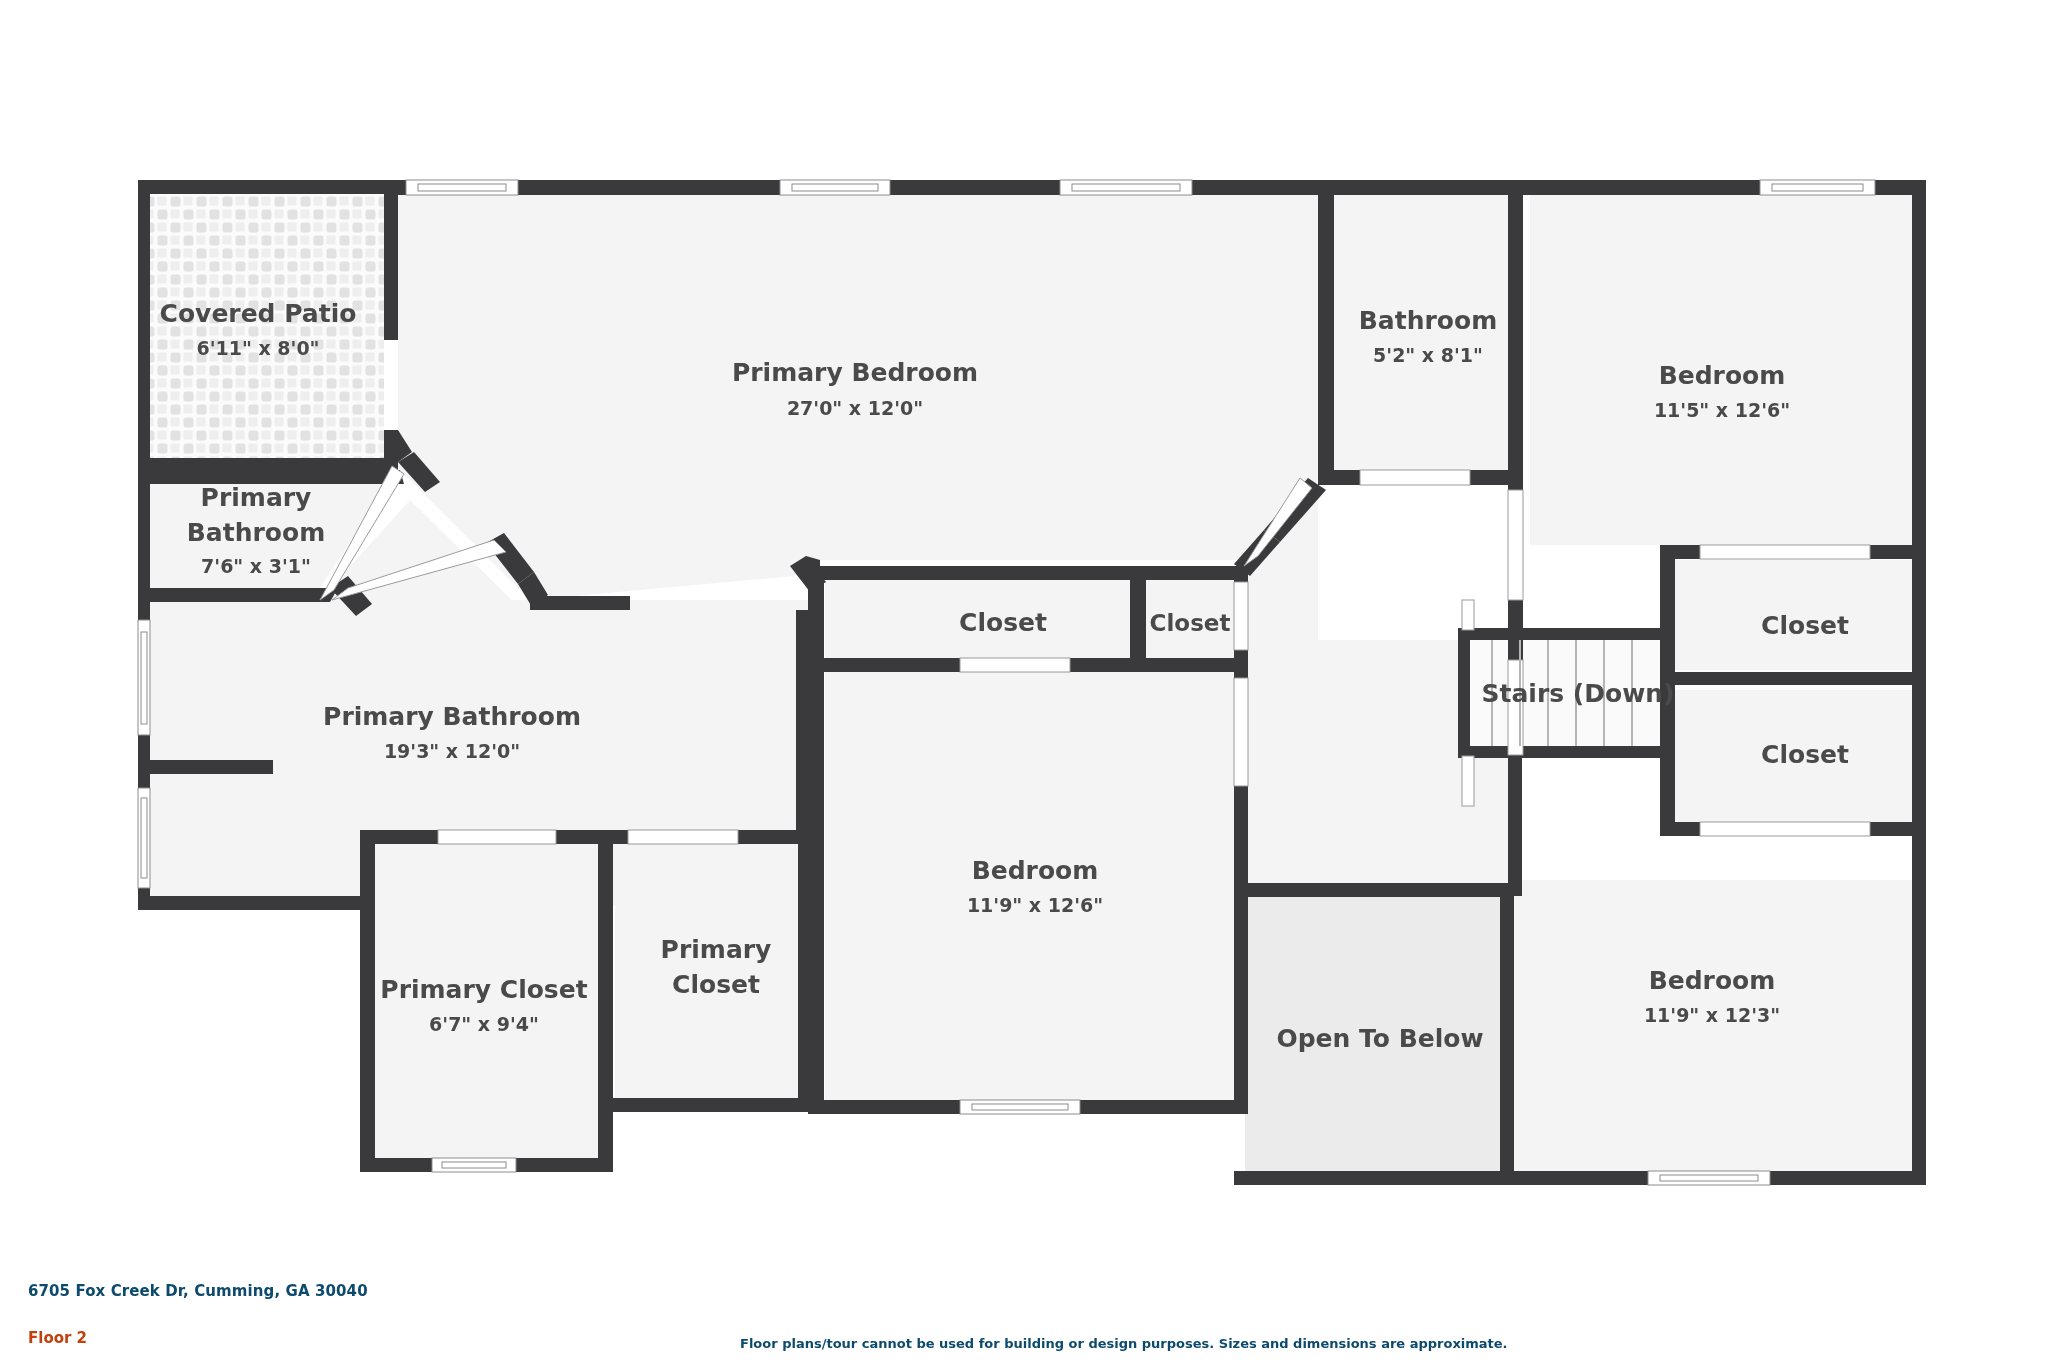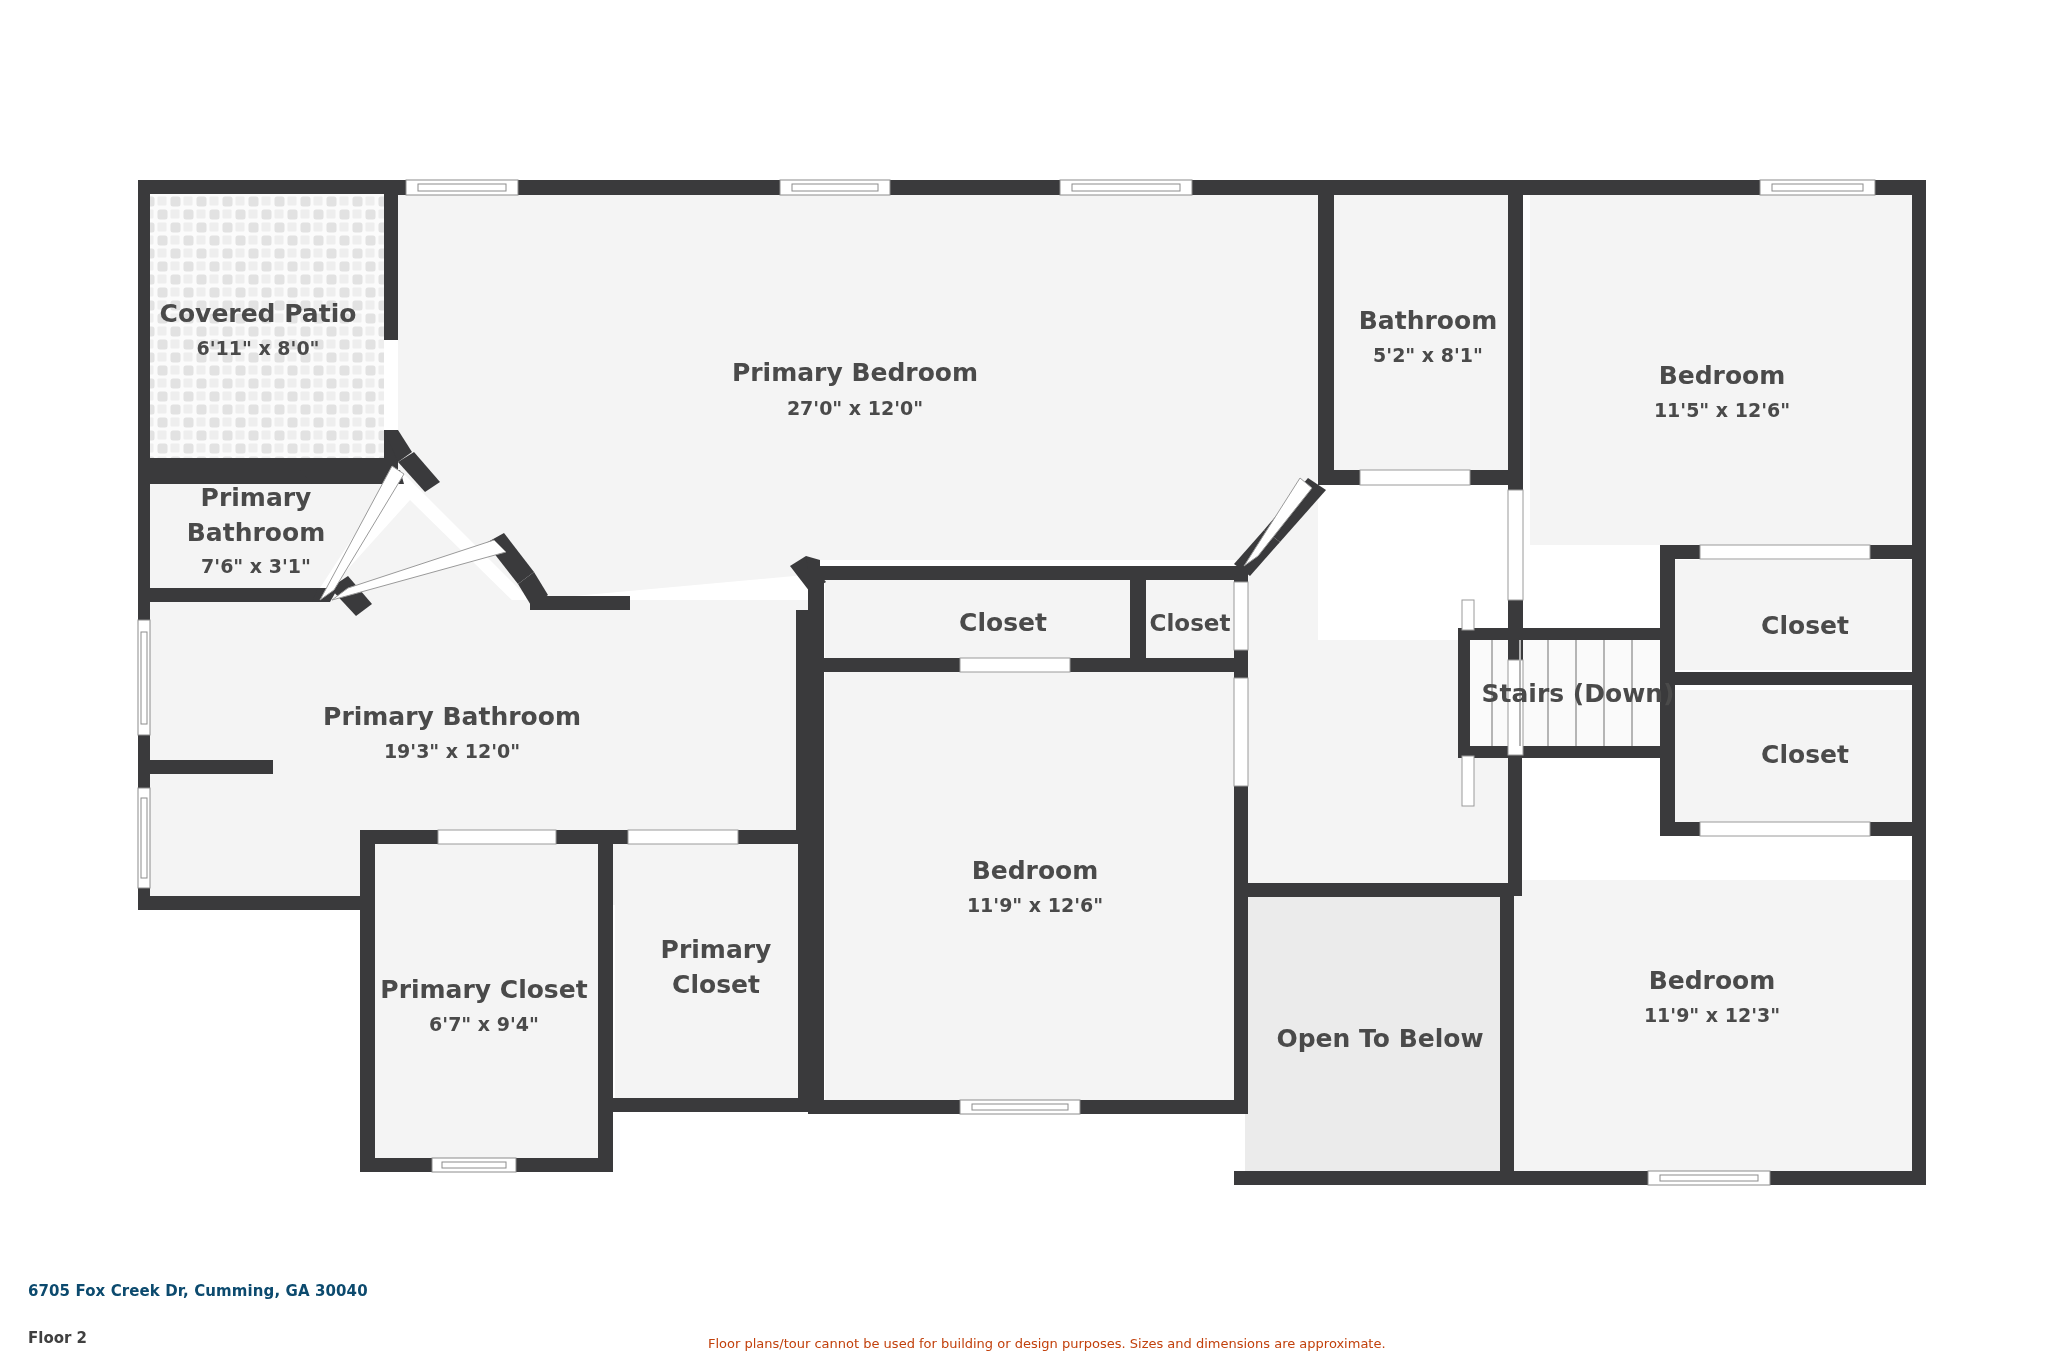--- a/index.html
+++ b/index.html
@@ -20,27 +20,27 @@
     font-weight:700;font-size:19px;fill:#4a4a4a;text-anchor:middle;
   }
   .footer-addr{
     position:absolute;left:28px;top:1282px;
     font-size:15px;font-weight:700;color:#0c4a6e;
     font-family:"DejaVu Sans","Liberation Sans",sans-serif;
     letter-spacing:.1px;white-space:nowrap;
   }
   .footer-floor{
     position:absolute;left:28px;top:1329px;
-    font-size:15px;font-weight:700;color:#404040;
+    font-size:15px;font-weight:700;color:#c2410c;
     font-family:"DejaVu Sans","Liberation Sans",sans-serif;
     white-space:nowrap;
   }
   .footer-disclaimer{
-    position:absolute;left:708px;top:1336px;
-    font-size:13px;font-weight:400;color:#c2410c;
+    position:absolute;left:740px;top:1336px;
+    font-size:13px;font-weight:700;color:#0c4a6e;
     font-family:"DejaVu Sans","Liberation Sans",sans-serif;
     white-space:nowrap;
   }
 </style>
 </head>
 <body>
 
 <div id="plan-wrap">
 <svg id="floorplan" viewBox="0 0 2048 1365" xmlns="http://www.w3.org/2000/svg">
   <defs>

